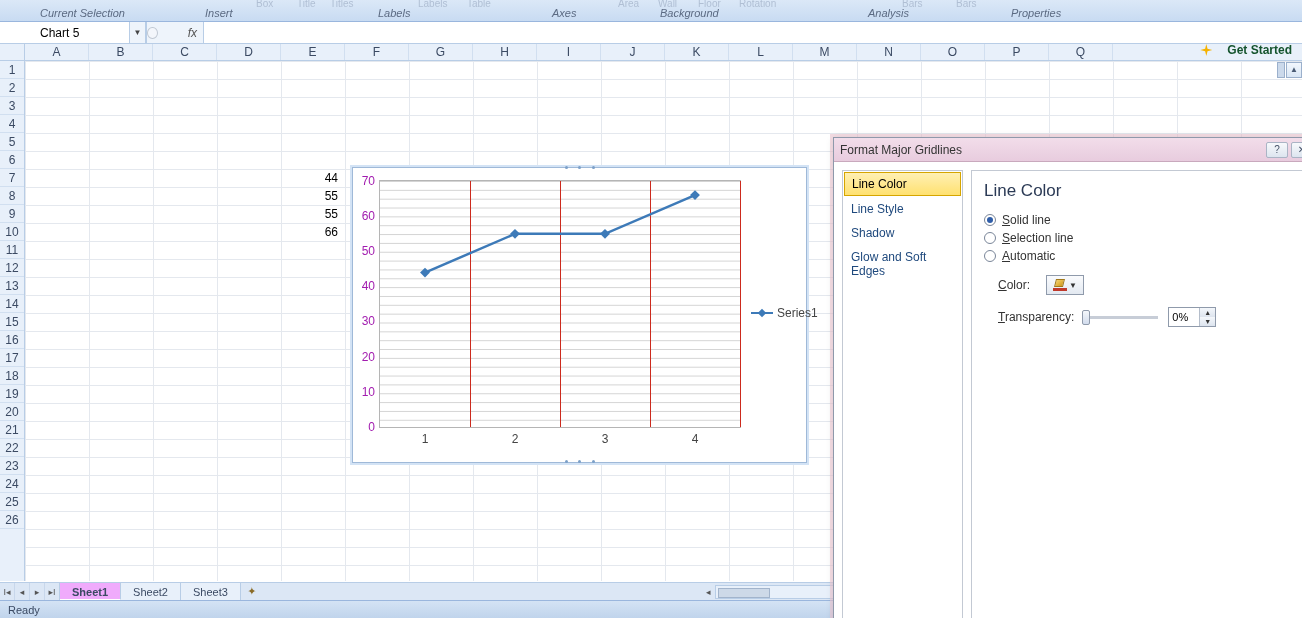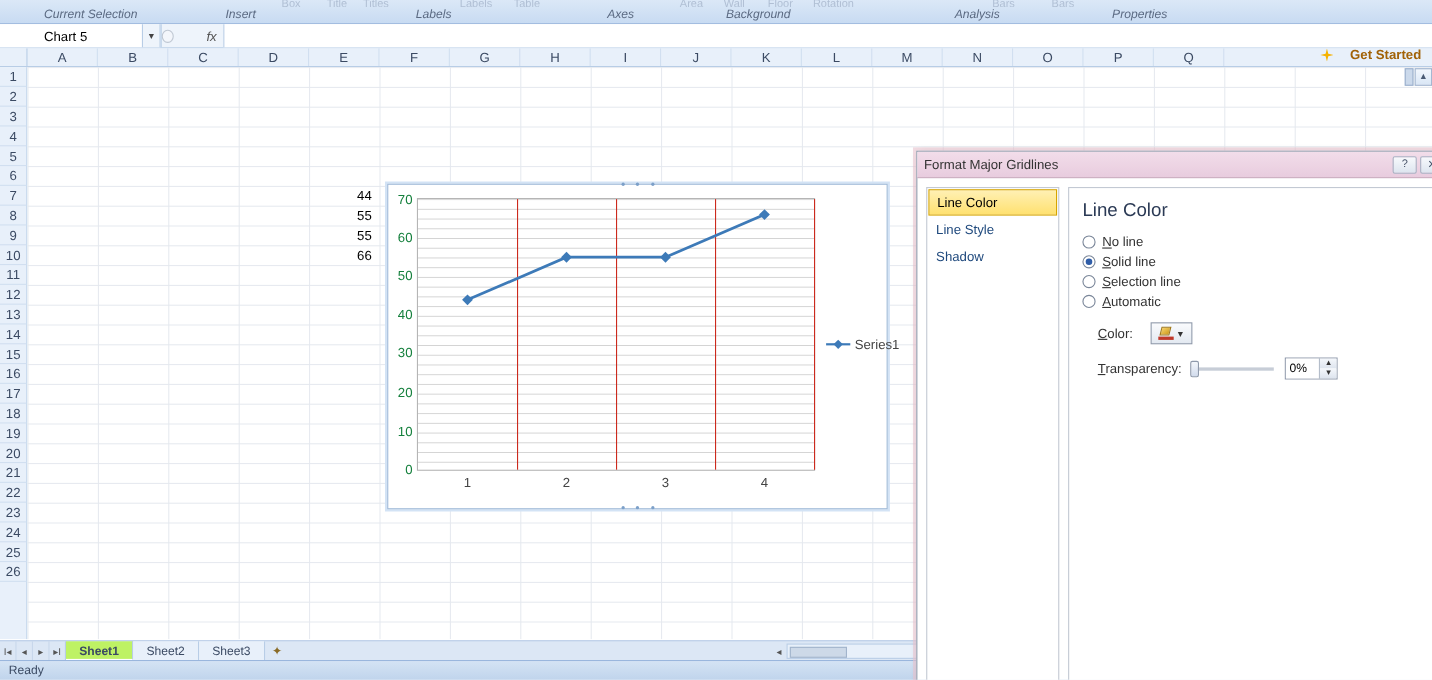--- a/index.html
+++ b/index.html
@@ -153,21 +153,21 @@
     background:#cc2a1d;
   }
   
   .plot-svg {
     position:absolute; inset:0;
     overflow:visible;
   }
   .tick-y {
     position:absolute;
     right: 100%; margin-right:5px;
-    font-size:12px; color:#15803d;
+    font-size:12px; color:#a21caf;
     transform: translateY(-50%);
     text-align: right;
   }
   .tick-x {
     position:absolute;
     top: 100%; margin-top:5px;
     font-size:12px; color:#444;
     transform: translateX(-50%);
   }
   .legend {
@@ -210,21 +210,21 @@
   .tab-nav span:last-child { border-right:none; }
   .sheet-tab {
     padding: 0 12px;
     line-height:18px;
     color:#3b4a63;
     border-right:1px solid #b8cde6;
     background:#e8f0fa;
     position:relative;
   }
   .sheet-tab.active {
-    background:#bef264;
+    background:#f0abfc;
     font-weight:bold;
     border-bottom:1px solid #fff;
   }
   .insert-tab {
     width:22px; display:flex; align-items:center; justify-content:center;
     color:#8a6b26; font-size:11px;
   }
   .tab-scroll {
     margin-left:auto; width:600px;
     display:flex; align-items:center;
@@ -270,21 +270,21 @@
   .split-box {
     width:8px; height:16px;
     background:#cbd9eb;
     border:1px solid #9bb0cc;
     margin-right:1px;
   }
   .getstarted {
     position:absolute;
     right:10px; top:-1px;
     font-size:12px; font-weight:bold;
-    color:#a16207;
+    color:#14532d;
     display:flex; align-items:center; gap:15px;
   }
   .getstarted .spark {
     width:12px; height:12px;
     background:#f5b200;
     clip-path: polygon(50% 0,60% 40%,100% 50%,60% 60%,50% 100%,40% 60%,0 50%,40% 40%);
   }
 
   
   .dialog {
@@ -604,28 +604,25 @@
       <div class="dlg-title">
         <span class="caption">Format Major Gridlines</span>
         <div class="winbtn">?</div>
         <div class="winbtn">✕</div>
       </div>
       <div class="dlg-body">
         <div class="dlg-nav">
           <div class="navitem sel">Line Color</div>
           <div class="navitem">Line Style</div>
           <div class="navitem">Shadow</div>
+          <div class="navitem">Glow and Soft Edges</div>
         </div>
         <div class="dlg-pane">
           <h3>Line Color</h3>
 
-          <div class="radio-row">
-            <span class="radio"></span>
-            <span class="underline-first">No line</span>
-          </div>
           <div class="radio-row">
             <span class="radio sel"></span>
             <span class="underline-first">Solid line</span>
           </div>
           <div class="radio-row">
             <span class="radio"></span>
             <span class="underline-first">Selection line</span>
           </div>
           <div class="radio-row">
             <span class="radio"></span>

